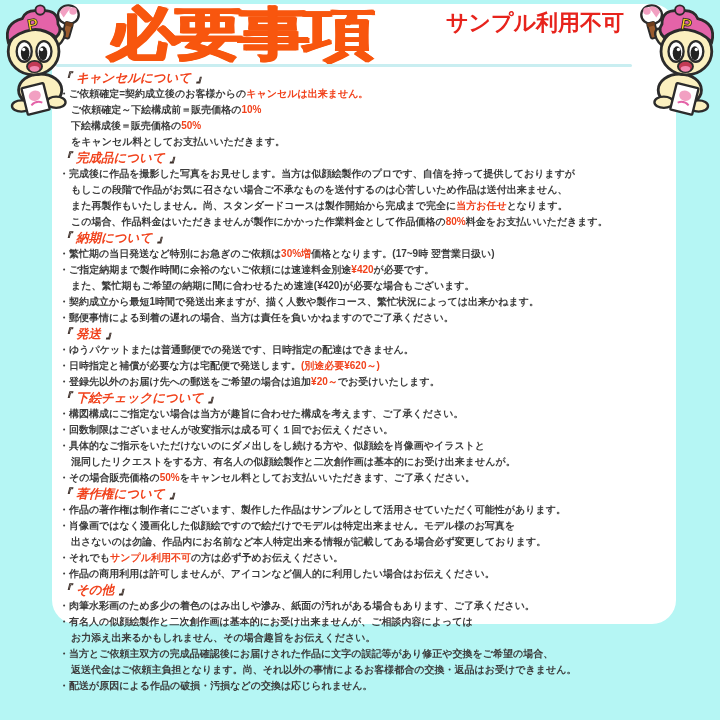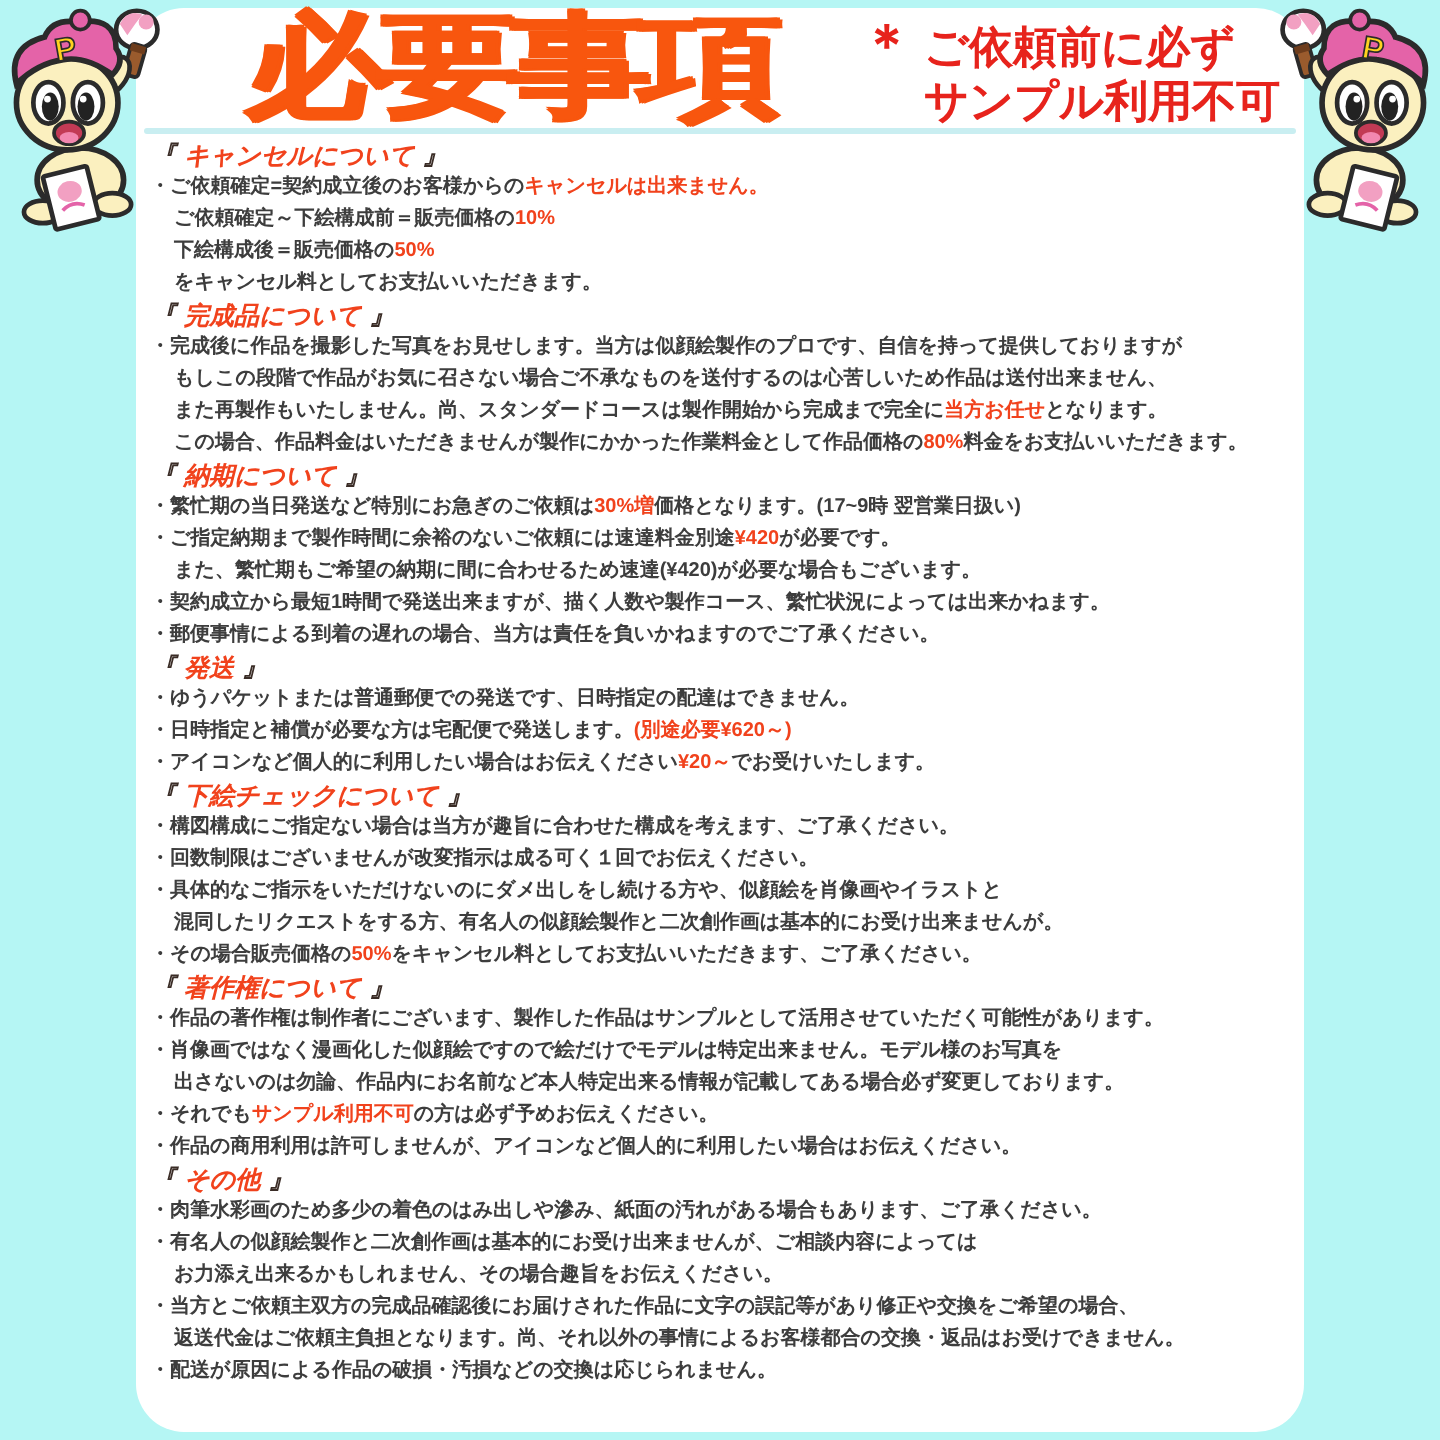--- a/index.html
+++ b/index.html
@@ -2,22 +2,22 @@
 <html style="--background: #b5f6f4; --panel: #ffffff; --title: #f8560e; --note: #e7231c; --accent: #f1421c; --body-text: #3d3d3d;"><head>
 <meta charset="utf-8">
 <style>
   html,body{margin:0;padding:0;}
   .stage{
     position:relative;width:720px;height:720px;overflow:hidden;
     background:var(--background,#b5f6f4);
     font-family:"Liberation Sans","DejaVu Sans",sans-serif;
   }
   .panel{
-    position:absolute;left:68px;top:4px;width:584px;height:712px;
-    background:var(--panel,#ffffff);border-radius:24px;
+    position:absolute;left:52px;top:4px;width:584px;height:620px;
+    background:var(--panel,#ffffff);border-radius:24px;padding-left:40px;
   }
   .title-block{position:absolute;left:0;top:0;width:100%;height:62px;}
   .main-title{
     position:absolute;left:54px;top:-2px;
     font-size:57px;font-weight:900;line-height:62px;letter-spacing:-5px;
     color:var(--title,#f8560e);
     text-shadow:1px 0 var(--title,#f8560e),0 1px var(--title,#f8560e),1px 1px var(--title,#f8560e),2px 1px var(--title,#f8560e);
     transform:scaleX(1.26);transform-origin:left center;white-space:nowrap;
   }
   .note{
@@ -43,21 +43,20 @@
 </style>
 </head>
 <body>
 
 <div class="stage">
 
   <div class="panel">
     <div class="title-block">
       <div class="main-title">必要事項</div>
       <div class="note">
-        <div><span class="note-mark">＊</span><span>ご依頼前に必ず</span></div>
         <div class="note-line2">サンプル利用不可</div>
       </div>
     </div>
     <div class="divider"></div>
     <div class="content">
         <div>
           <div class="section-header"><span class="bracket">『</span><span class="label">キャンセルについて</span><span class="bracket">』</span></div>
           <div class="line"><span>・ご依頼確定=契約成立後のお客様からの</span><span class="red">キャンセルは出来ません。</span></div>
           <div class="line indent"><span>ご依頼確定～下絵構成前＝販売価格の</span><span class="red">10%</span></div>
           <div class="line indent"><span>下絵構成後＝販売価格の</span><span class="red">50%</span></div>
@@ -75,21 +74,21 @@
           <div class="line"><span>・繁忙期の当日発送など特別にお急ぎのご依頼は</span><span class="red">30%増</span><span>価格となります。(17~9時 翌営業日扱い)</span></div>
           <div class="line"><span>・ご指定納期まで製作時間に余裕のないご依頼には速達料金別途</span><span class="red">¥420</span><span>が必要です。</span></div>
           <div class="line indent"><span>また、繁忙期もご希望の納期に間に合わせるため速達(¥420)が必要な場合もございます。</span></div>
           <div class="line"><span>・契約成立から最短1時間で発送出来ますが、描く人数や製作コース、繁忙状況によっては出来かねます。</span></div>
           <div class="line"><span>・郵便事情による到着の遅れの場合、当方は責任を負いかねますのでご了承ください。</span></div>
         </div>
         <div>
           <div class="section-header"><span class="bracket">『</span><span class="label">発送</span><span class="bracket">』</span></div>
           <div class="line"><span>・ゆうパケットまたは普通郵便での発送です、日時指定の配達はできません。</span></div>
           <div class="line"><span>・日時指定と補償が必要な方は宅配便で発送します。</span><span class="red">(別途必要¥620～)</span></div>
-          <div class="line"><span>・アイコンなど個人的に利用したい場合はお伝えください</span><span class="red">¥20～</span><span>でお受けいたします。</span></div>
+          <div class="line"><span>・登録先以外のお届け先への郵送をご希望の場合は追加</span><span class="red">¥20～</span><span>でお受けいたします。</span></div>
         </div>
         <div>
           <div class="section-header"><span class="bracket">『</span><span class="label">下絵チェックについて</span><span class="bracket">』</span></div>
           <div class="line"><span>・構図構成にご指定ない場合は当方が趣旨に合わせた構成を考えます、ご了承ください。</span></div>
           <div class="line"><span>・回数制限はございませんが改変指示は成る可く１回でお伝えください。</span></div>
           <div class="line"><span>・具体的なご指示をいただけないのにダメ出しをし続ける方や、似顔絵を肖像画やイラストと</span></div>
           <div class="line indent"><span>混同したリクエストをする方、有名人の似顔絵製作と二次創作画は基本的にお受け出来ませんが。</span></div>
           <div class="line"><span>・その場合販売価格の</span><span class="red">50%</span><span>をキャンセル料としてお支払いいただきます、ご了承ください。</span></div>
         </div>
         <div>

